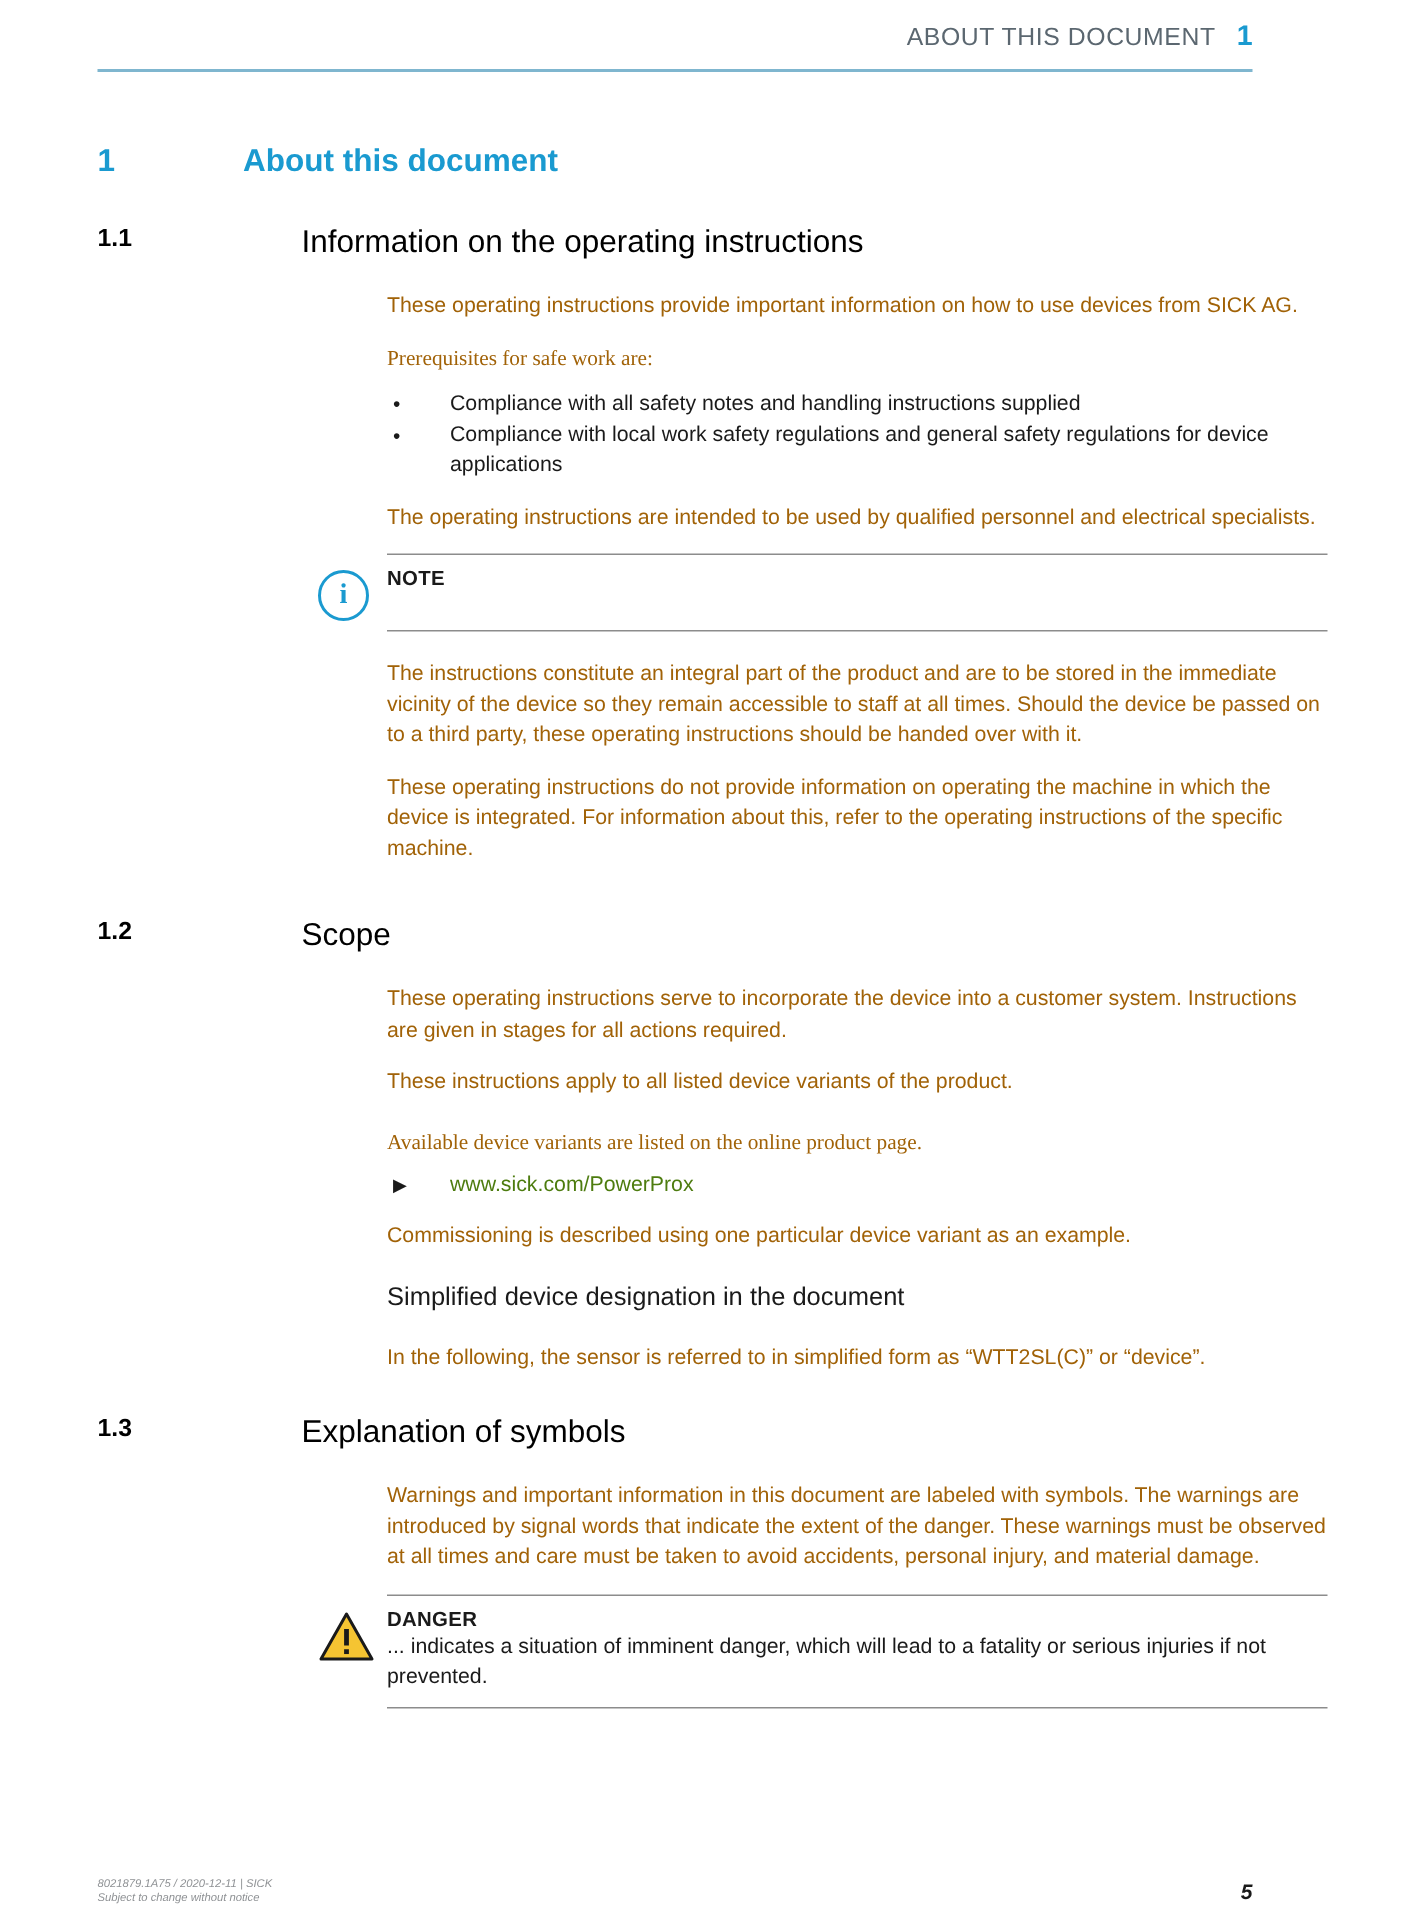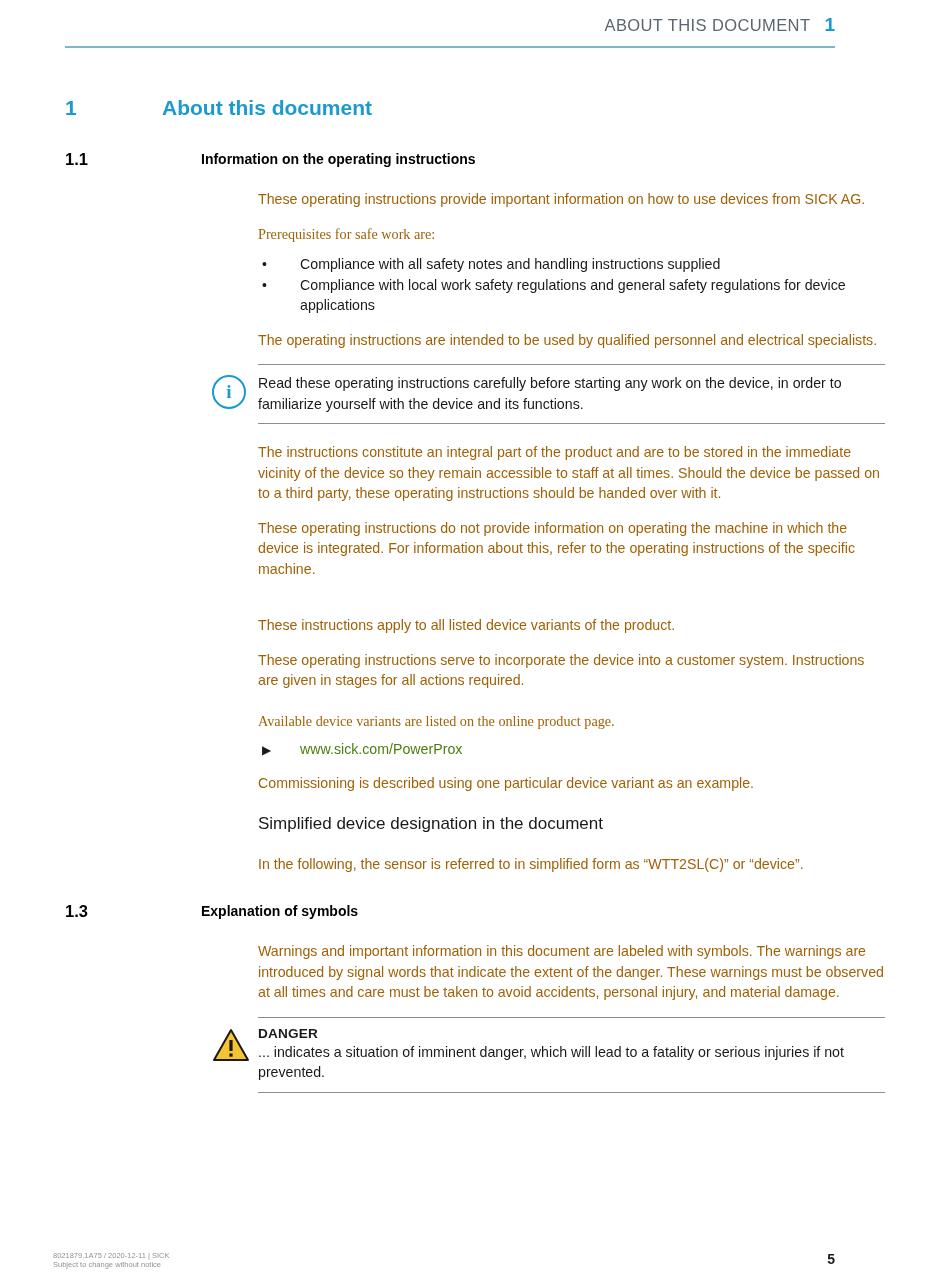--- a/index.html
+++ b/index.html
@@ -91,22 +91,22 @@
   .h2-row {
     margin-bottom: 20px;
     gap: 39px;
   }
   .h2-num {
     font-size: 16.5px;
     font-weight: bold;
     color: #000;
   }
   .h2-text {
-    font-size: 14px;
-    font-weight: bold;
+    font-size: 21px;
+    font-weight: normal;
     color: #000;
   }
 
   
   .textblock {
     margin-left: 193px;
     width: 627px;
   }
   p.para {
     font-size: 14.2px;
@@ -220,25 +220,27 @@
     margin: 0 0 20px 0;
   }
 
   .spacer-lg { height: 22px; }
   .spacer-md { height: 14px; }
   .spacer-sm { height: 6px; }
 
   
   .footer {
     position: absolute;
-    left: 53px;
+    left: 65px;
     right: 65px;
     bottom: 16px;
     display: flex;
+    align-items: flex-end;
     justify-content: space-between;
+    font-style: italic;
   }
   .footer-left {
     font-size: 7.5px;
     line-height: 9px;
     color: #8f9295;
   }
   .footer-page {
     font-size: 14px;
     font-weight: bold;
     color: #1a1a1a;
@@ -276,34 +278,38 @@
         <li>Compliance with all safety notes and handling instructions supplied</li>
         <li>Compliance with local work safety regulations and general safety regulations for device applications</li>
       </ul>
       <p class="para">The operating instructions are intended to be used by qualified personnel and electrical specialists.</p>
     </div>
 
     <div class="callout">
       <div class="callout-icon">
         <div class="info-circle">i</div>
       </div>
-      <p class="callout-text">Read these operating instructions carefully before starting any work on the device, in order to familiarize yourself with the device and its functions.</p>
+      <p class="callout-title">NOTE</p>
     </div>
 
     <div class="textblock">
       <p class="para">The instructions constitute an integral part of the product and are to be stored in the immediate vicinity of the device so they remain accessible to staff at all times. Should the device be passed on to a third party, these operating instructions should be handed over with it.</p>
       <p class="para">These operating instructions do not provide information on operating the machine in which the device is integrated. For information about this, refer to the operating instructions of the specific machine.</p>
     </div>
 
     <div class="spacer-lg"></div>
 
-
-    <div class="textblock">
+    <div class="row h2-row">
+      <div class="num-col"><span class="h2-num">1.2</span></div>
+      <div class="body-col"><span class="h2-text">Scope</span></div>
+    </div>
+
+    <div class="textblock">
+      <p class="para">These operating instructions serve to incorporate the device into a customer system. Instructions are given in stages for all actions required.</p>
       <p class="para">These instructions apply to all listed device variants of the product.</p>
-      <p class="para">These operating instructions serve to incorporate the device into a customer system. Instructions are given in stages for all actions required.</p>
       <div class="spacer-sm"></div>
       <p class="para tight">Available device variants are listed on the online product page.</p>
     </div>
 
     <div class="linkline">
       <span class="arrow-marker">▶</span>
       <a class="doclink" href="#">www.sick.com/PowerProx</a>
     </div>
 
     <div class="textblock">

